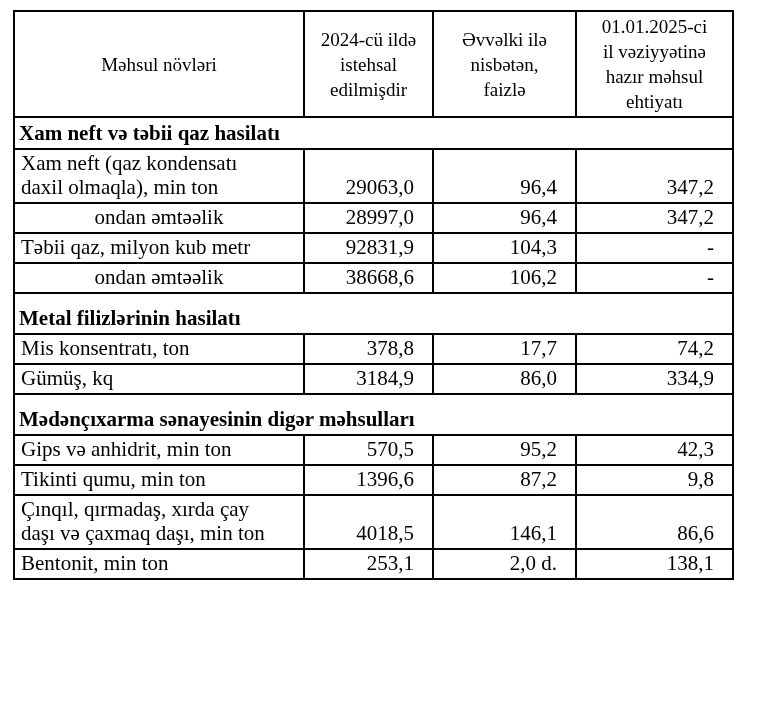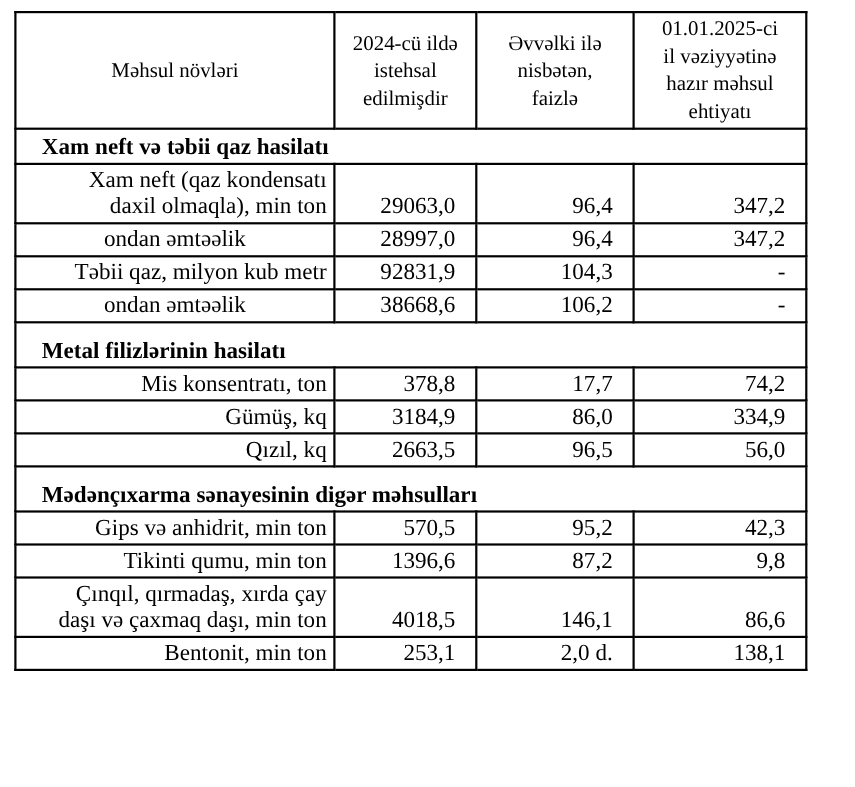--- a/index.html
+++ b/index.html
@@ -42,33 +42,33 @@
     white-space: pre-line;
     padding: 2px 2px;
   }
   td {
     font-size: 21px;
     line-height: 24px;
     vertical-align: bottom;
     padding: 1px 6px 3px 6px;
   }
   td.label {
-    text-align: right;
+    text-align: left;
     white-space: pre-line;
     padding-left: 6px;
   }
   td.label.center { text-align: center; }
   td.num {
     text-align: right;
     padding-right: 18px;
   }
   tr.section-row td {
     font-weight: bold;
     font-size: 21px;
-    padding: 12px 6px 3px 23px;
+    padding: 12px 6px 3px 4px;
   }
   tr.section-row.first td { padding-top: 3px; }
 </style>
 </head>
 <body>
 
 <div class="page">
 
   <table class="stats">
     <colgroup>
@@ -129,26 +129,20 @@
           <td class="num">378,8</td>
           <td class="num">17,7</td>
           <td class="num">74,2</td>
         </tr>
         <tr>
           <td class="label">Gümüş, kq</td>
           <td class="num">3184,9</td>
           <td class="num">86,0</td>
           <td class="num">334,9</td>
         </tr>
-        <tr>
-          <td class="label">Qızıl, kq</td>
-          <td class="num">2663,5</td>
-          <td class="num">96,5</td>
-          <td class="num">56,0</td>
-        </tr>
         <tr class="section-row">
           <td colspan="4">Mədənçıxarma sənayesinin digər məhsulları</td>
         </tr>
         <tr>
           <td class="label">Gips və anhidrit, min ton</td>
           <td class="num">570,5</td>
           <td class="num">95,2</td>
           <td class="num">42,3</td>
         </tr>
         <tr>

